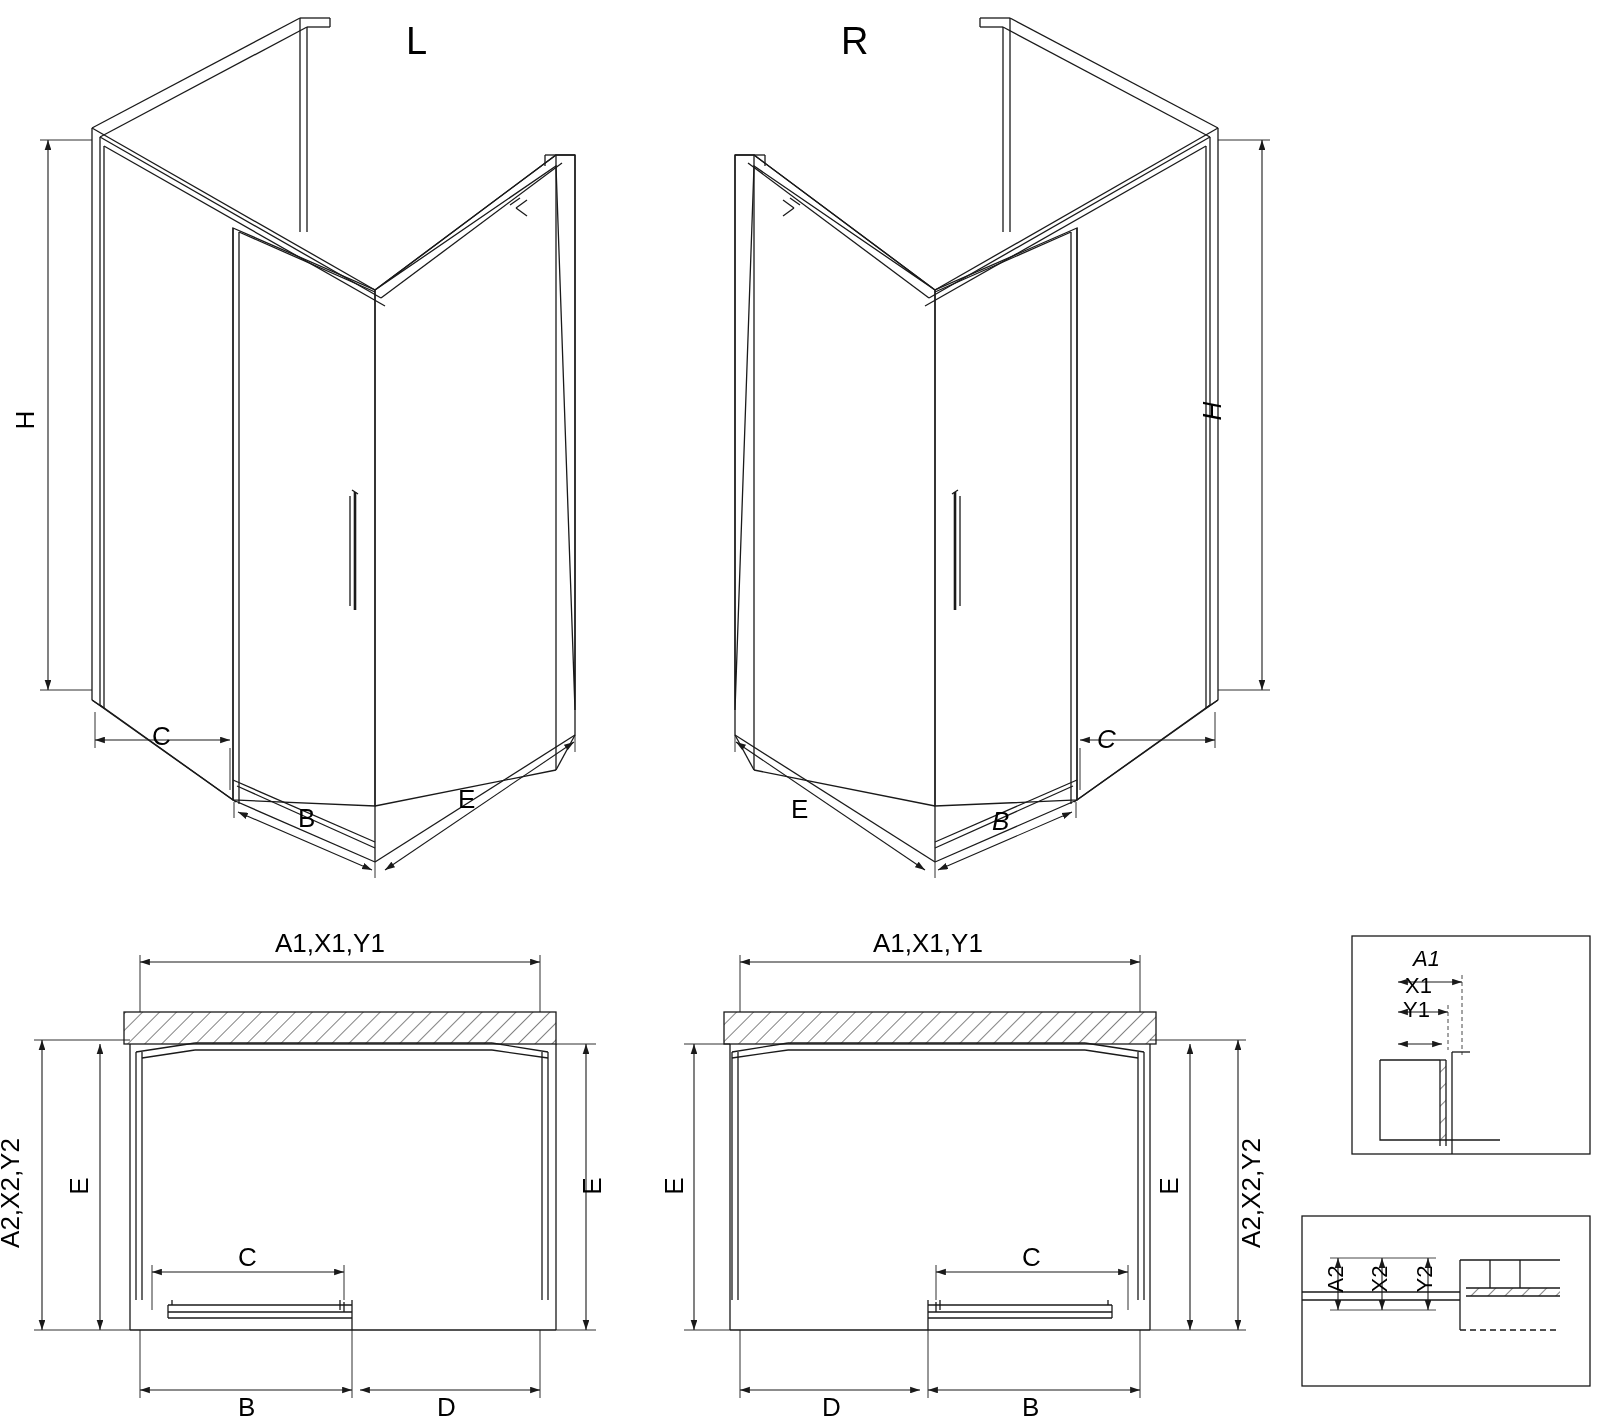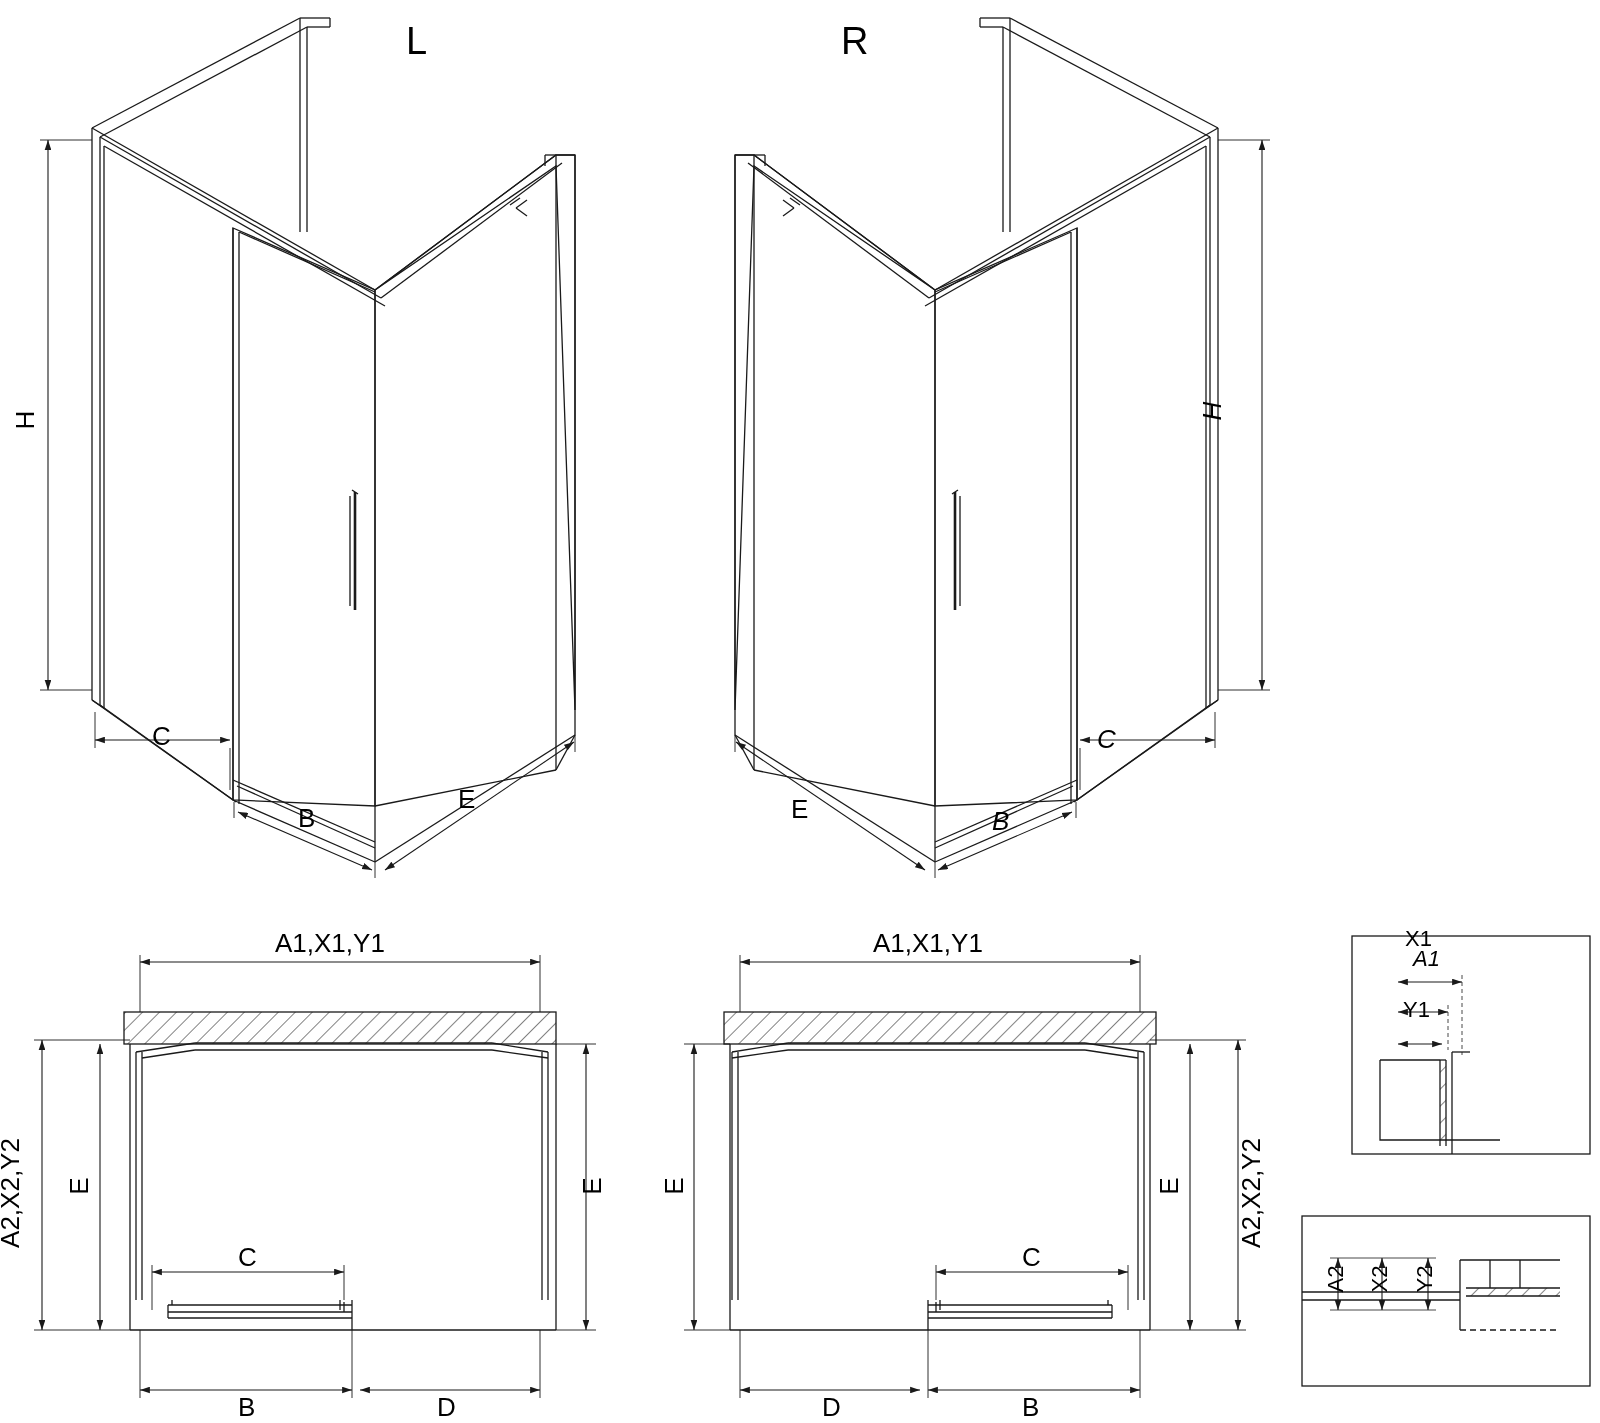--- a/index.html
+++ b/index.html
@@ -366,18 +366,18 @@
 
 <div class="lbl mid" style="left:873px; top:930px;">A1,X1,Y1</div>
 <div class="lbl mid rot90" style="left:1196px; top:1180px;">A2,X2,Y2</div>
 <div class="lbl mid rot90" style="left:665px; top:1173px;">E</div>
 <div class="lbl mid rot90" style="left:1160px; top:1173px;">E</div>
 <div class="lbl mid" style="left:1022px; top:1244px;">C</div>
 <div class="lbl mid" style="left:1022px; top:1394px;">B</div>
 <div class="lbl mid" style="left:822px; top:1394px;">D</div>
 
 <div class="lbl sm" style="left:1413px; top:948px;font-style:italic;">A1</div>
-<div class="lbl sm" style="left:1405px; top:928px;">X1</div>
+<div class="lbl sm" style="left:1405px; top:975px;">X1</div>
 <div class="lbl sm" style="left:1403px; top:999px;">Y1</div>
 
 <div class="lbl sm rot90" style="left:1323px; top:1268px;">A2</div>
 <div class="lbl sm rot90" style="left:1367px; top:1268px;">X2</div>
 <div class="lbl sm rot90" style="left:1412px; top:1268px;">Y2</div>
 
 </body></html>

